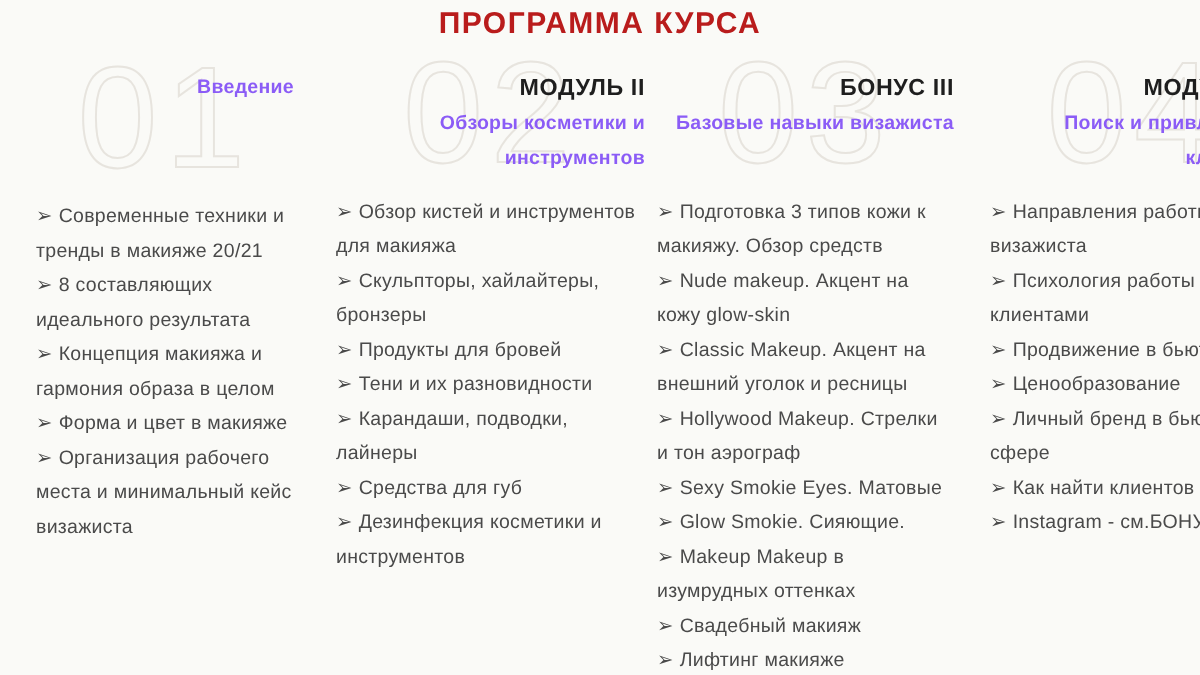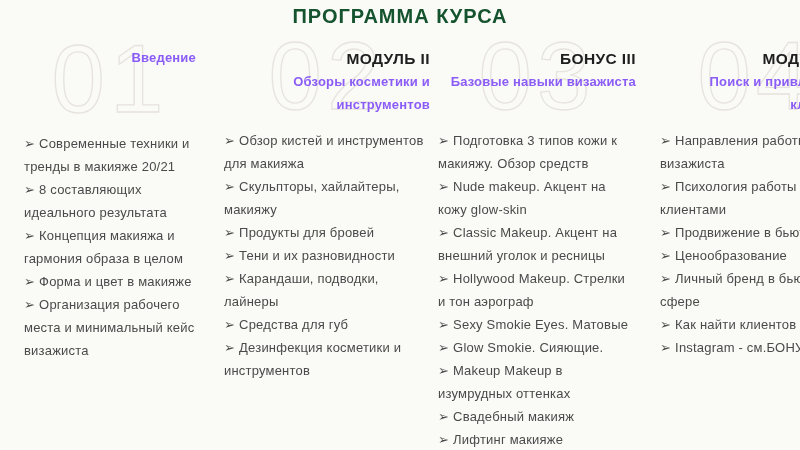--- a/index.html
+++ b/index.html
@@ -17,21 +17,21 @@
   }
   .page-title {
     position: absolute;
     top: 5px;
     left: 0;
     width: 800px;
     text-align: center;
     font-size: 20px;
     font-weight: bold;
     letter-spacing: 1px;
-    color: #14532d;
+    color: #b91c1c;
   }
   .module-col {
     position: absolute;
     top: 44px;
   }
   .col-1 { left: 24px;  width: 172px; }
   .col-2 { left: 224px; width: 206px; }
   .col-3 { left: 438px; width: 198px; }
   .col-4 { left: 660px; width: 192px; }
   .mod-header {
@@ -109,21 +109,21 @@
 </section>
 
 <section class="module-col col-2">
   <div class="mod-header">
     <span class="mod-num">02</span>
     <div class="mod-title">МОДУЛЬ II</div>
     <div class="mod-subtitle">Обзоры косметики и инструментов</div>
   </div>
   <div class="mod-list">
       <div class="item"><span class="bullet">➢</span><span>Обзор кистей и инструментов для макияжа</span></div>
-      <div class="item"><span class="bullet">➢</span><span>Скульпторы, хайлайтеры, макияжу</span></div>
+      <div class="item"><span class="bullet">➢</span><span>Скульпторы, хайлайтеры, бронзеры</span></div>
       <div class="item"><span class="bullet">➢</span><span>Продукты для бровей</span></div>
       <div class="item"><span class="bullet">➢</span><span>Тени и их разновидности</span></div>
       <div class="item"><span class="bullet">➢</span><span>Карандаши, подводки, лайнеры</span></div>
       <div class="item"><span class="bullet">➢</span><span>Средства для губ</span></div>
       <div class="item"><span class="bullet">➢</span><span>Дезинфекция косметики и инструментов</span></div>
     </div>
 </section>
 
 <section class="module-col col-3">
   <div class="mod-header">

